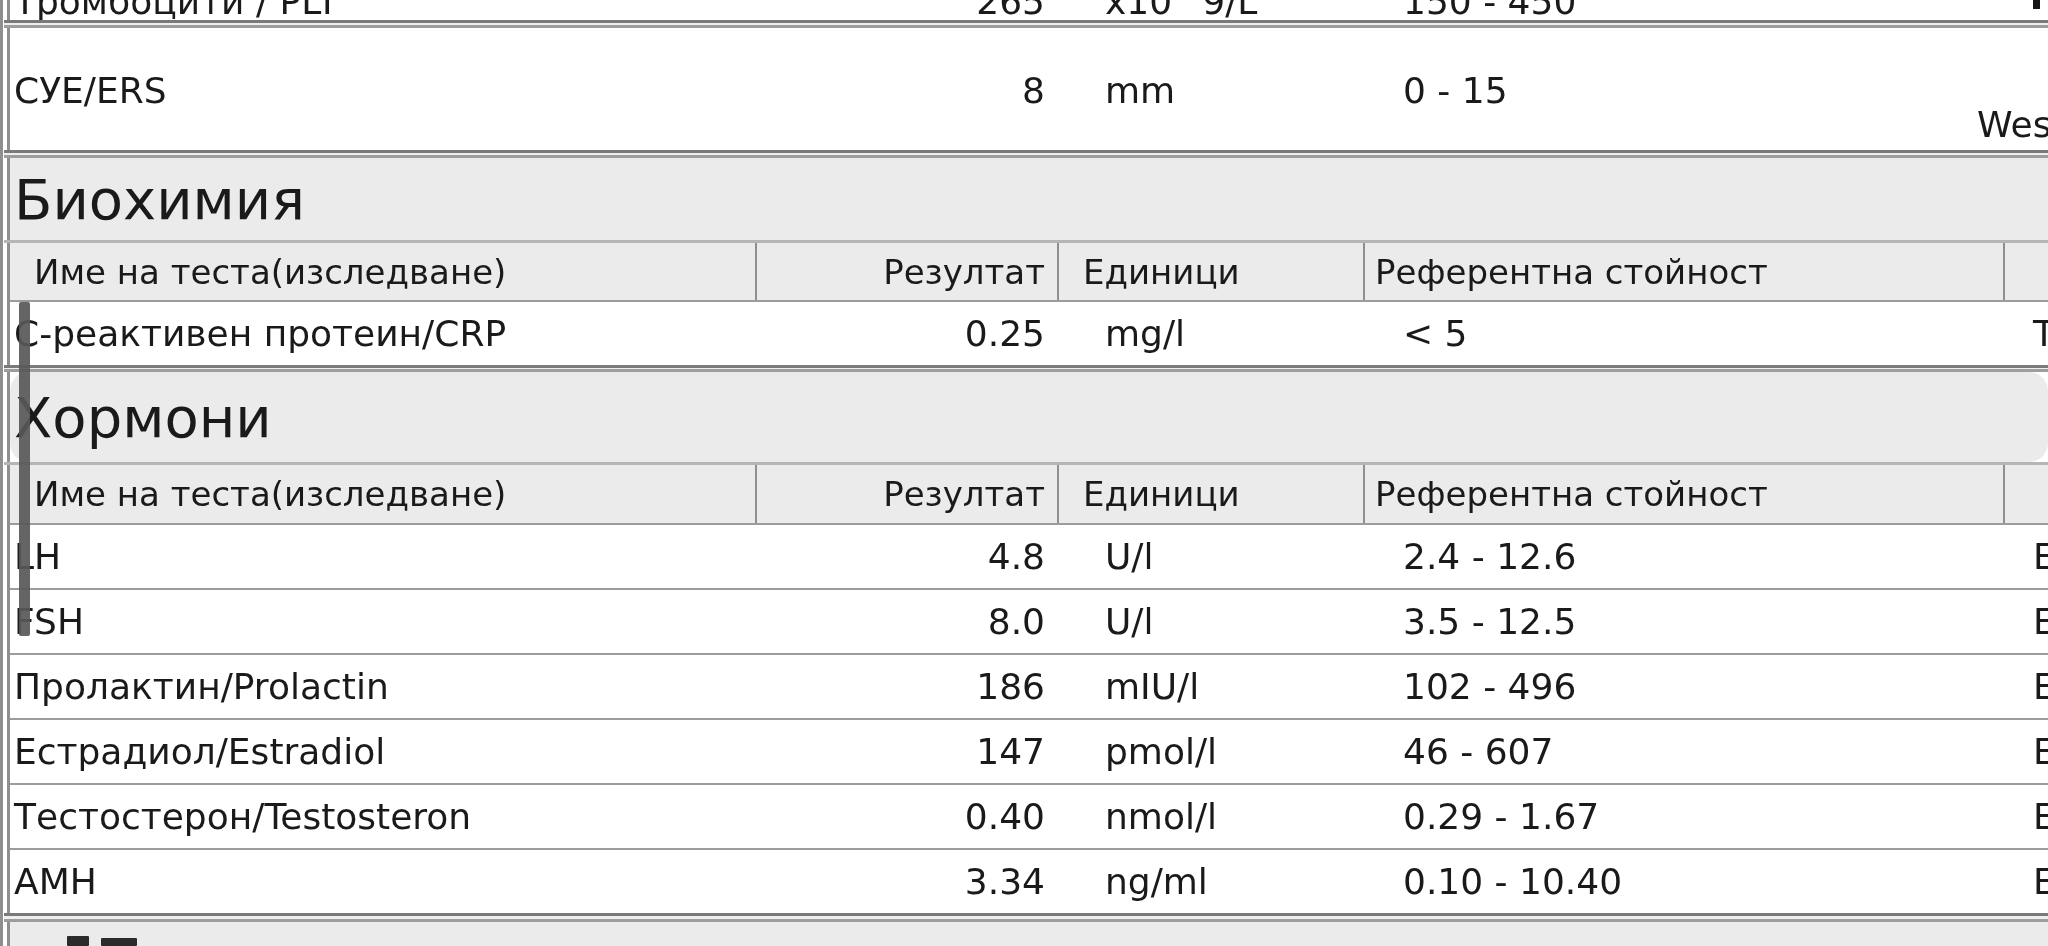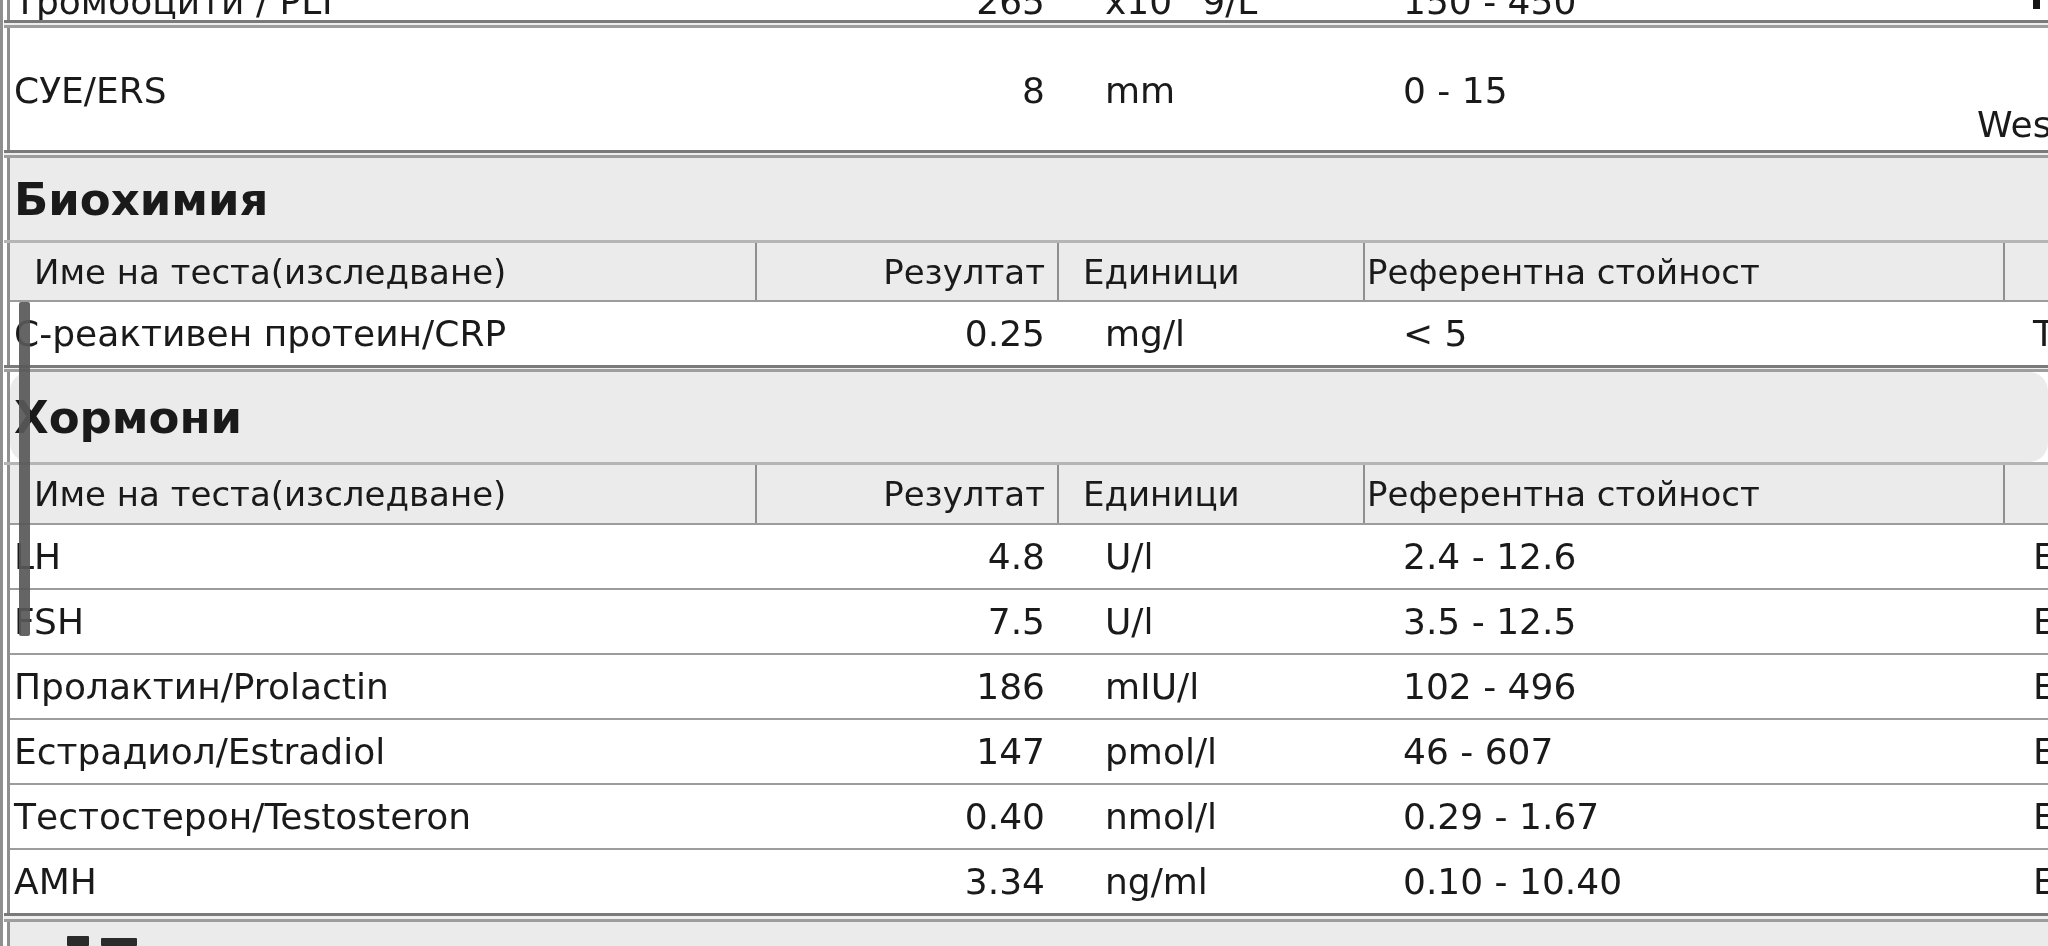--- a/index.html
+++ b/index.html
@@ -26,30 +26,30 @@
   .cell{overflow:hidden;white-space:nowrap;box-sizing:border-box;}
   .cell.name{padding-left:4px;text-align:left;}
   .cell.result{padding-right:12px;text-align:right;}
   .cell.units{padding-left:48px;text-align:left;}
   .cell.ref{padding-left:40px;text-align:left;}
   .cell.method{padding-left:30px;text-align:left;}
 
   
   .section{background:#ebebeb;}
   .section .title{
-    font-size:45px;font-weight:bold;letter-spacing:0px;
+    font-size:56px;font-weight:normal;letter-spacing:0px;
     padding-left:4px;display:flex;align-items:center;height:100%;
   }
 
   
   .thead{background:#ebebeb;font-size:34px;}
   .thead .cell{display:flex;align-items:center;padding-left:24px;}
   .thead .cell.result{justify-content:flex-end;}
   .thead .cell.units{}
-  .thead .cell.ref{padding-left:2px;}
+  .thead .cell.ref{padding-left:10px;}
   .thead .cell + .cell{border-left:2px solid #8f8f8f;}
 
   
   .row{background:#ffffff;font-size:36px;border-top:2px solid #9c9c9c;}
   .row .cell{display:flex;align-items:center;}
   .row .cell.result{justify-content:flex-end;}
 
   
   .row-top{position:absolute;top:0;left:10px;width:2038px;height:20px;overflow:hidden;background:#fff;font-size:36px;}
   .row-top .grid{margin-top:-17px;height:38px;line-height:38px;}
@@ -155,21 +155,21 @@
       <div class="cell result">4.8</div>
       <div class="cell units">U/l</div>
       <div class="cell ref">2.4 - 12.6</div>
       <div class="cell method">E</div>
     </div>
   </div>
 
   <div class="stripe row" style="top:588px;height:65px;">
     <div class="grid">
       <div class="cell name">FSH</div>
-      <div class="cell result">7.5</div>
+      <div class="cell result">8.0</div>
       <div class="cell units">U/l</div>
       <div class="cell ref">3.5 - 12.5</div>
       <div class="cell method">E</div>
     </div>
   </div>
 
   <div class="stripe row" style="top:653px;height:65px;">
     <div class="grid">
       <div class="cell name">Пролактин/Prolactin</div>
       <div class="cell result">186</div>

